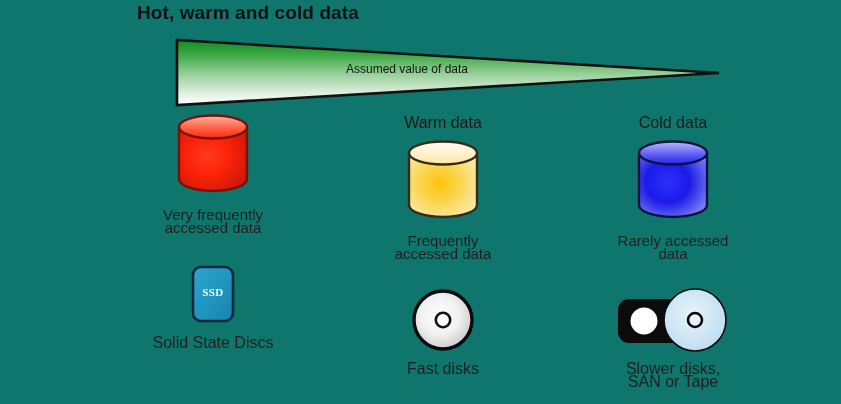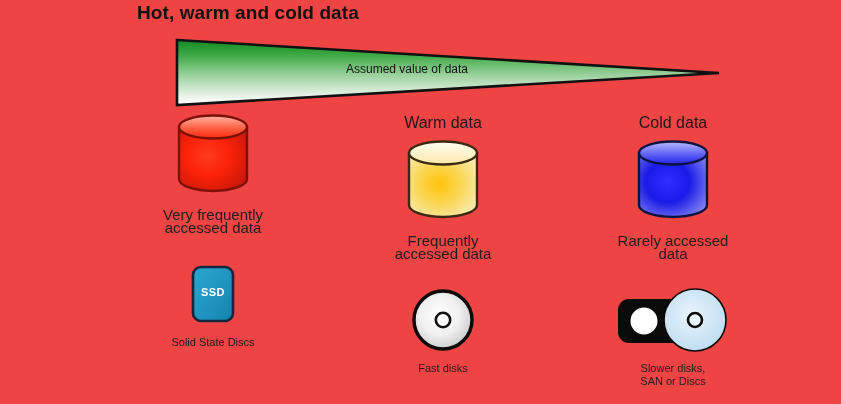--- a/index.html
+++ b/index.html
@@ -11,21 +11,21 @@
     width: 841px;
     height: 404px;
     position: relative;
     overflow: hidden;
     font-family: "Liberation Sans", sans-serif;
     color: #1a1a1a;
   }
   .canvas {
     position: absolute;
     inset: 0;
-    background: #ef4444;
+    background: #0f766e;
   }
 
   
   .title {
     position: absolute;
     left: 137px;
     top: 2px;
     font-size: 19px;
     font-weight: bold;
     letter-spacing: 0.1px;
@@ -92,37 +92,38 @@
     height: 80px;
     display: flex;
     align-items: center;
     justify-content: center;
     margin-top: 12px;
     position: relative;
   }
   .dev-slot svg { display: block; }
 
   .dev-cap {
-    font-size: 11px;
+    font-size: 16px;
     line-height: 13px;
     color: #1f1f1f;
     margin-top: 2px;
   }
 
   
   .ssd-holder { position: relative; width: 44px; height: 58px; }
   .ssd-text {
     position: absolute;
     left: 0; right: 0;
     top: 21px;
     text-align: center;
     font-size: 11px;
     font-weight: bold;
     color: #ffffff;
     letter-spacing: 0.4px;
+    font-family: Liberation Serif, serif;
   }
 
   
   .footer-mark {
     position: absolute;
     right: 4px;
     bottom: 0px;
     font-size: 9px;
     color: #f2f2f4;
     white-space: nowrap;
@@ -290,19 +291,19 @@
 
         <g>
           <circle cx="81" cy="35" r="31" fill="url(#blueDiscGrad)" stroke="#0b0b0b" stroke-width="1.6"></circle>
           <circle cx="81" cy="35" r="7" fill="#e8f4fb" stroke="#0b0b0b" stroke-width="2.6"></circle>
         </g>
       </svg>
     </div>
 
     <div class="dev-cap">
       <div>Slower disks,</div>
-      <div>SAN or Discs</div>
+      <div>SAN or Tape</div>
     </div>
   </div>
 
   <div class="footer-mark"></div>
 
 </div>
 
 </body></html>

